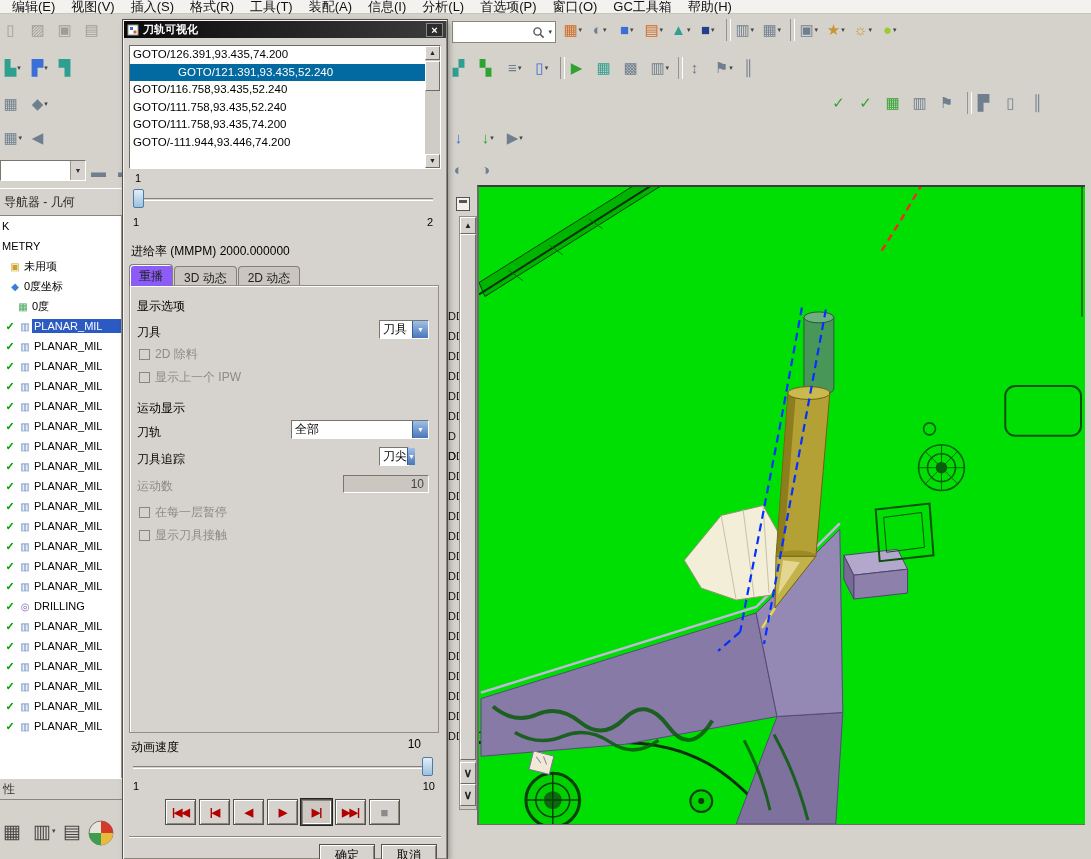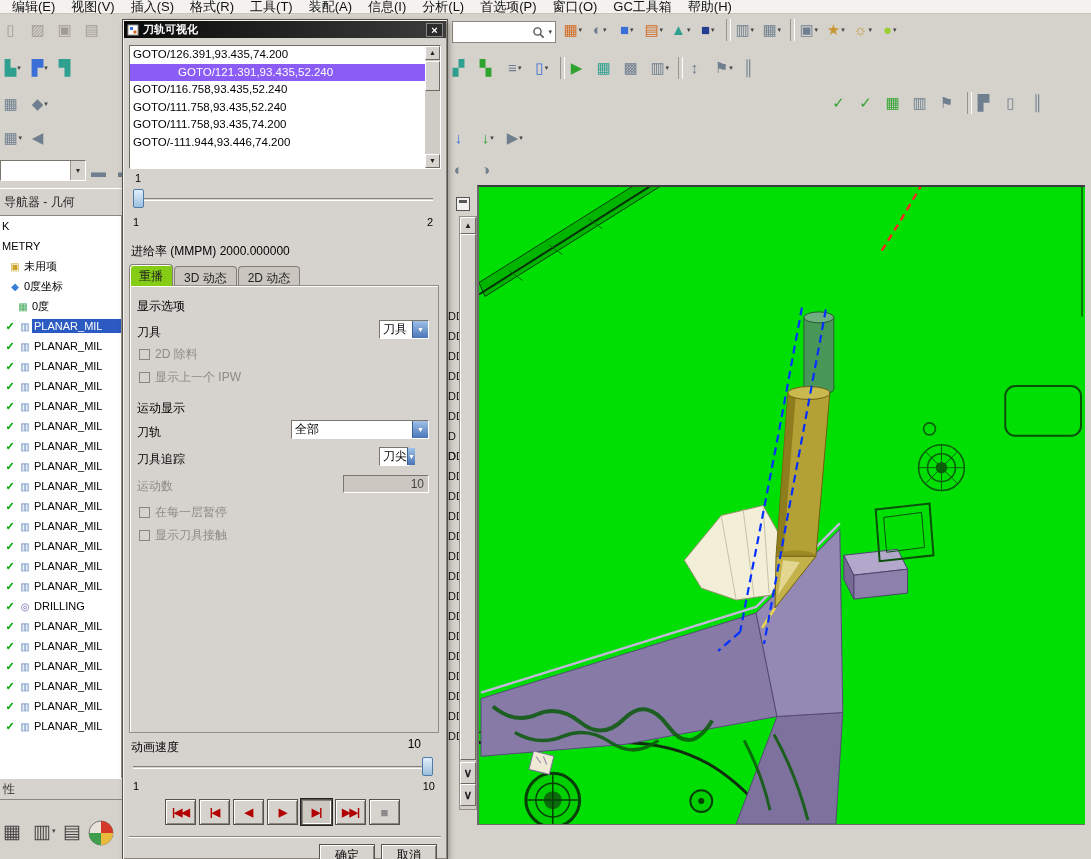--- a/index.html
+++ b/index.html
@@ -104,21 +104,21 @@
   .dlg-title { position:absolute; left:1px; top:1px; right:1px; height:17px;
                background:linear-gradient(90deg,#0a0a0a,#3c3c3c); display:flex; align-items:center;
                color:#fff; font-size:11px; font-weight:bold; padding:0 3px; gap:4px; }
   .dlg-title-text { flex:0 1 auto; }
   .dlg-close { margin-left:auto; width:17px; height:14px; background:#2b2b2b; border:1px solid #888;
                color:#fff; font-size:11px; line-height:12px; text-align:center; }
   .goto-list { position:absolute; left:6px; top:25px; width:312px; height:124px; background:#fff;
                border:1px solid; border-color:#6e6a64 #fff #fff #6e6a64; overflow:hidden; }
   .goto-row { height:17.6px; line-height:17.6px; font-size:11.5px; color:#000; padding-left:3px;
               white-space:nowrap; }
-  .goto-row.sel { background:#8b5cf6; color:#fff;padding-left:48px; }
+  .goto-row.sel { background:#0369a1; color:#fff;padding-left:48px; }
   .list-scroll { position:absolute; left:302px; top:26px; width:15px; height:122px; background:#cfccc5; }
   .ls-btn { position:absolute; left:0; width:15px; height:14px; background:#d6d3ce; border:1px solid;
             border-color:#fff #6e6a64 #6e6a64 #fff; font-size:7px; text-align:center; line-height:12px; color:#222; }
   .ls-up{top:0}.ls-down{bottom:0}
   .ls-thumb { position:absolute; left:0; top:15px; width:15px; height:30px; background:#d6d3ce;
               border:1px solid; border-color:#fff #6e6a64 #6e6a64 #fff; }
 
   .lbl { position:absolute; font-size:12px; color:#000; white-space:nowrap; }
   .disabled-txt { color:#8e8a84; }
 
@@ -133,21 +133,21 @@
   #s1 .s-handle{left:2px} #s2 .s-handle{right:2px}
   .s1-min{left:10px;top:196px;font-size:11px}
   .s1-max{right:14px;top:196px;font-size:11px}
   .s2-min{left:10px;top:760px;font-size:11px}
   .s2-max{right:12px;top:760px;font-size:11px}
   .feedrate{left:8px;top:223px}
 
   .tabs { position:absolute; left:6px; top:245px; height:21px; display:flex; align-items:flex-end; }
   .tab { font-size:12px; padding:3px 9px 2px; border:1px solid #848078; border-bottom:none;
          border-radius:4px 4px 0 0; background:#cac6bf; color:#222; margin-right:1px; height:20px; }
-  .tab.active { background:#84cc16; height:22px; position:relative; z-index:2;
+  .tab.active { background:#8b5cf6; height:22px; position:relative; z-index:2;
                 box-shadow:inset 1px 1px 0 #fff; }
   .group { position:absolute; left:6px; top:265px; width:310px; height:448px; border:1px solid #928e86;
            box-shadow:inset 1px 1px 0 #fff; }
 
   .l-display{left:14px;top:278px} .l-tool{left:14px;top:304px} .l-motion{left:14px;top:380px}
   .l-toolpath{left:14px;top:404px} .l-trace{left:14px;top:431px} .l-count{left:14px;top:458px}
   .l-anim{left:8px;top:719px} .anim-val{position:absolute;right:26px;top:717px;font-size:12px}
 
   .combo { position:absolute; height:19px; background:#fff; border:1px solid;
            border-color:#7a766e #fff #fff #7a766e; display:flex; align-items:center; }

